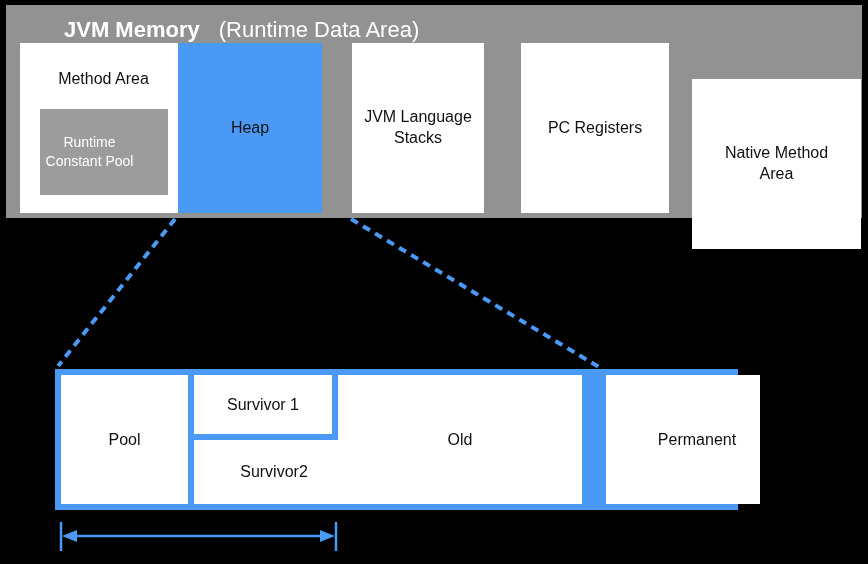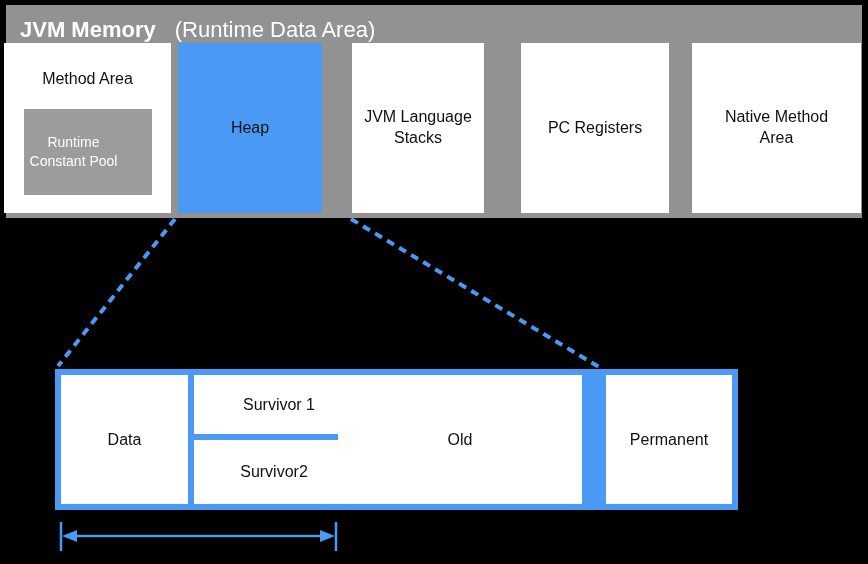--- a/index.html
+++ b/index.html
@@ -11,53 +11,53 @@
     --text_dark:#111111;
   }
   html,body{margin:0;padding:0;background:var(--black_bg);}
   .canvas{
     position:relative;width:868px;height:564px;background:var(--black_bg);
     font-family:"Liberation Sans",sans-serif;overflow:hidden;
   }
   
   .band{position:absolute;left:6px;top:5px;width:856px;height:213px;background:var(--gray);}
   .title{position:absolute;left:14px;top:12px;font-size:22px;color:var(--white);white-space:nowrap;}
-  .title .t-bold{font-weight:bold;}
+  .title .t-bold{font-weight:bold;margin-left:44px;}
   .title .t-rest{margin-left:19px;font-weight:400;}
   
   .cell{
     position:absolute;top:43px;height:170px;background:var(--white);
     display:flex;align-items:center;justify-content:center;text-align:center;
     font-size:16px;font-weight:500;color:var(--text_dark);line-height:1.3;
   }
   .cell .wrap2{max-width:135px;}
-  #box-method-area{left:4px;width:167px;flex-direction:column;justify-content:flex-start;}
+  #box-method-area{left:20px;width:167px;flex-direction:column;justify-content:flex-start;}
   #box-method-area .cell-label{margin-top:26px;}
   #box-heap{left:178px;width:144px;background:var(--blue);}
   #box-jvm-stacks{left:352px;width:132px;}
   #box-pc-registers{left:521px;width:148px;}
-  #box-native-method{left:692px;width:169px;}
+  #box-native-method{left:692px;width:169px;margin-top:36px;}
   .rcp{
     margin-top:19px;width:128px;height:86px;background:var(--inner_gray);
     display:flex;align-items:center;justify-content:flex-start;
     color:var(--white);font-size:14px;font-weight:500;line-height:1.35;
   }
   .rcp span{max-width:100px;display:inline-block;}
   
   .heap-detail{position:absolute;left:55px;top:369px;width:683px;height:141px;background:var(--blue);}
   .hcell{
     position:absolute;background:var(--white);
     display:flex;align-items:center;justify-content:center;text-align:center;
     font-size:16px;font-weight:500;color:var(--text_dark);
   }
   #cell-eden{left:6px;top:6px;width:127px;height:129px;}
-  #cell-survivor1{left:139px;top:6px;width:138px;height:59px;padding-left:16px;}
+  #cell-survivor1{left:139px;top:6px;width:138px;height:59px;}
   #cell-survivor2{left:139px;top:71px;width:160px;height:64px;}
   #cell-old{left:283px;top:6px;width:244px;height:129px;}
-  #cell-permanent{left:551px;top:6px;width:126px;height:129px;}
+  #cell-permanent{left:551px;top:6px;width:126px;height:129px;padding-left:28px;}
   
   .overlay{position:absolute;left:0;top:0;width:868px;height:564px;pointer-events:none;}
   .dash{stroke:var(--blue);stroke-width:4;stroke-dasharray:8 6;fill:none;}
   .arrow-stroke{stroke:var(--blue);stroke-width:2.5;fill:none;}
   .arrow-fill{fill:var(--blue);stroke:none;}
 </style>
 </head>
 <body>
 
 <div class="canvas">
@@ -86,21 +86,21 @@
   <div class="cell" id="box-pc-registers">
     <span>PC Registers</span>
   </div>
 
   <div class="cell" id="box-native-method">
     <span class="wrap2" style="max-width:130px">Native Method Area</span>
   </div>
 
   <div class="heap-detail">
     <div class="hcell" id="cell-eden">
-      <span>Data</span>
+      <span>Pool</span>
     </div>
     <div class="hcell" id="cell-survivor1">
       <span>Survivor 1</span>
     </div>
     <div class="hcell" id="cell-survivor2">
       <span>Survivor2</span>
     </div>
     <div class="hcell" id="cell-old">
       <span>Old</span>
     </div>

